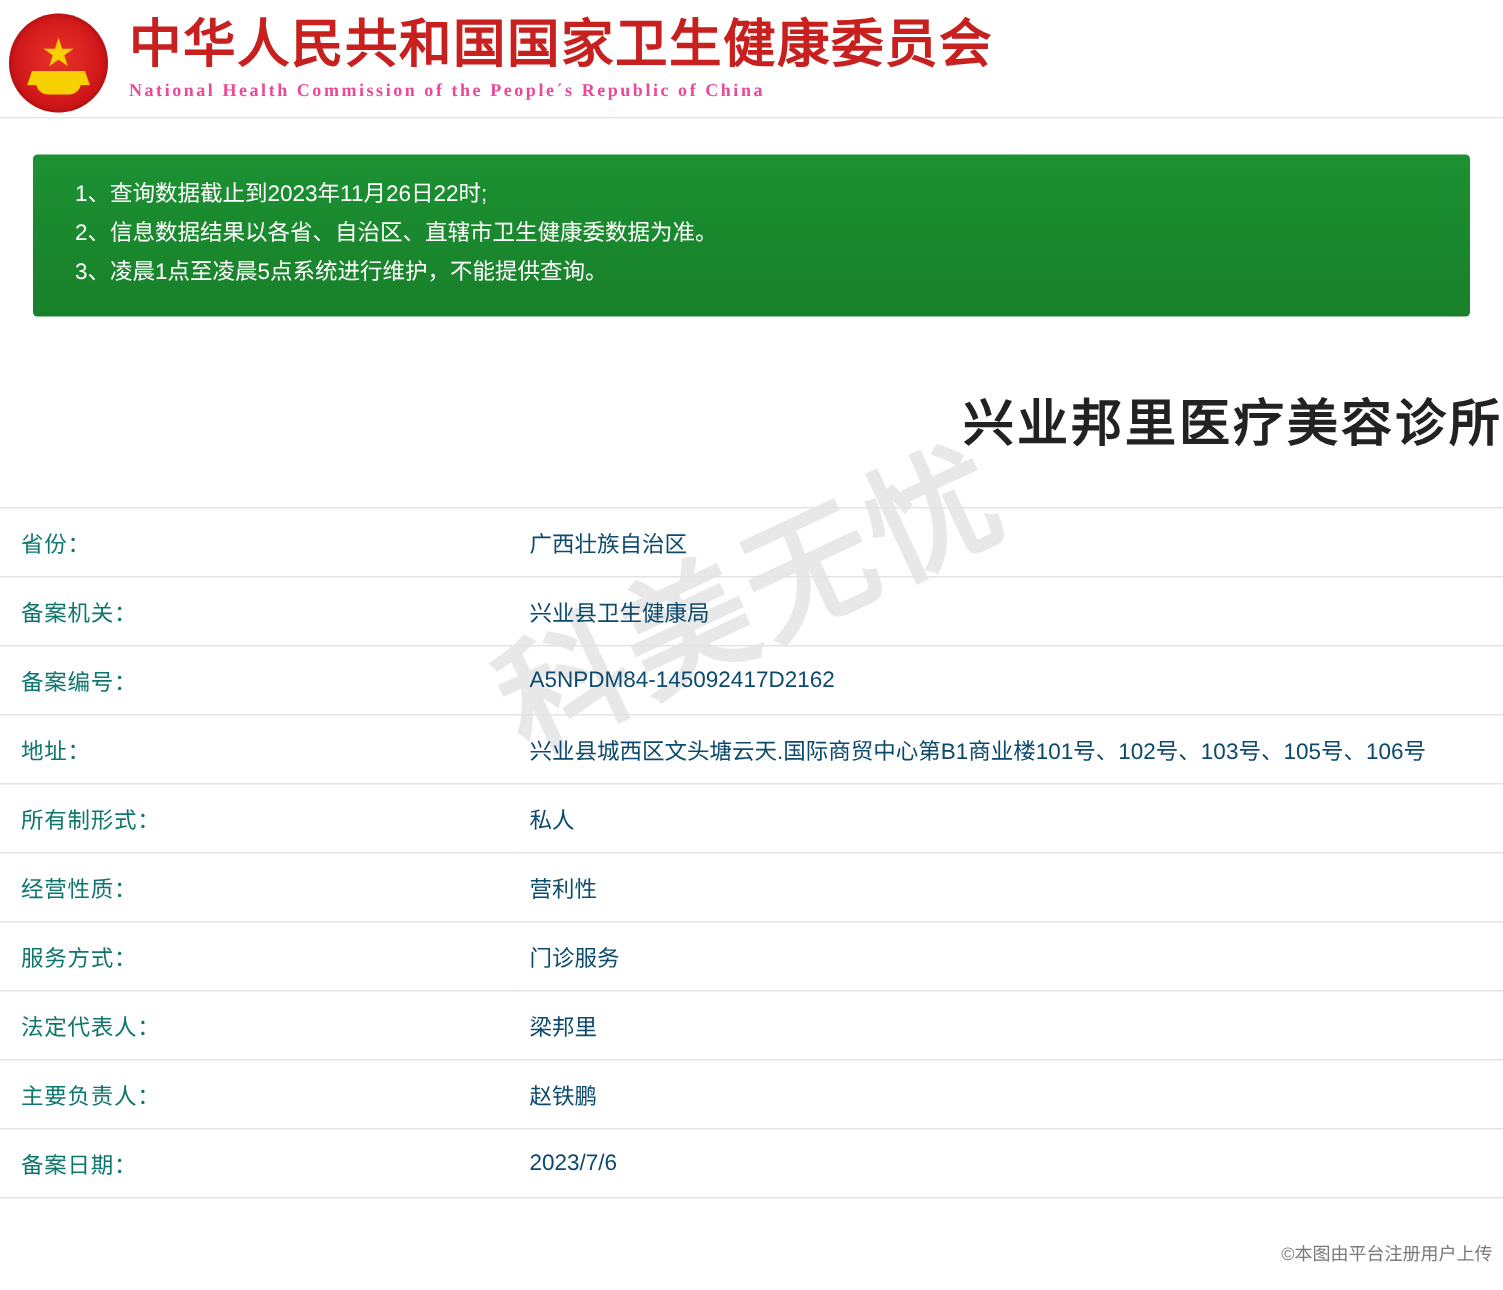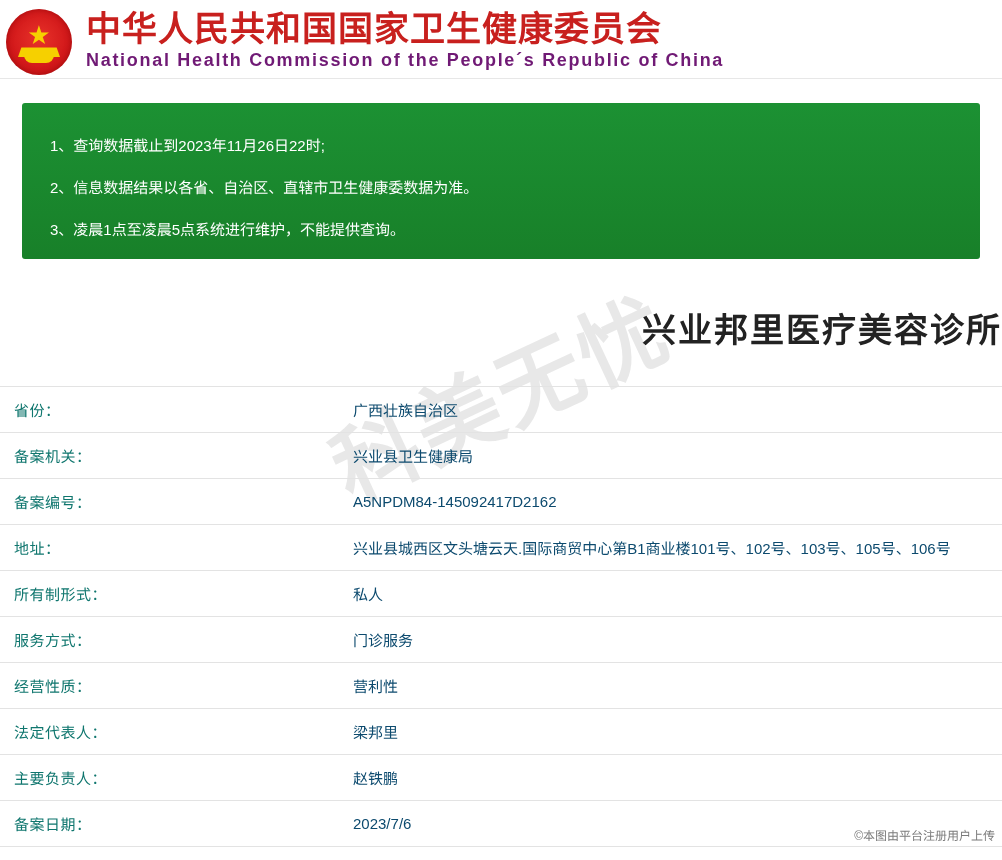--- a/index.html
+++ b/index.html
@@ -74,45 +74,44 @@
   .header-cn {
     font-family: "Liberation Serif", "DejaVu Serif", serif;
     font-weight: bold;
     font-size: 35px;
     line-height: 42px;
     color: #c8201e;
     letter-spacing: 1px;
     white-space: nowrap;
   }
   .header-en {
-    font-family: Liberation Sans, sans-serif;
-    font-weight: bold;
-    font-size: 18px;
+    font-family: Liberation Serif, serif;
+    font-weight: bold;
+    font-size: 12px;
     line-height: 18px;
-    color: #701a75;
+    color: #ec4899;
     letter-spacing: 1.7px;
     white-space: nowrap;
   }
 
   
   .notice-wrap {
     padding: 24px 22px 0 22px;
   }
   .notice {
     background: #1a8a2e;
     background: linear-gradient(180deg, #1c9133 0%, #188029 100%);
     color: #ffffff;
     border-radius: 3px;
     padding: 14px 18px 16px 28px;
     font-size: 15px;
     line-height: 26px;
   }
   .notice-line {
     white-space: nowrap;
-    margin-top: 16px;
   }
 
   
   .clinic-title {
     text-align: right;
     font-family: "Liberation Serif", "DejaVu Serif", serif;
     font-weight: bold;
     font-size: 34px;
     color: #222222;
     letter-spacing: 2px;
@@ -218,28 +217,28 @@
     </tr>
     <tr>
       <td class="label">地址：</td>
       <td class="value">兴业县城西区文头塘云天.国际商贸中心第B1商业楼101号、102号、103号、105号、106号</td>
     </tr>
     <tr>
       <td class="label">所有制形式：</td>
       <td class="value">私人</td>
     </tr>
     <tr>
+      <td class="label">经营性质：</td>
+      <td class="value">营利性</td>
+    </tr>
+    <tr>
       <td class="label">服务方式：</td>
       <td class="value">门诊服务</td>
     </tr>
     <tr>
-      <td class="label">经营性质：</td>
-      <td class="value">营利性</td>
-    </tr>
-    <tr>
       <td class="label">法定代表人：</td>
       <td class="value">梁邦里</td>
     </tr>
     <tr>
       <td class="label">主要负责人：</td>
       <td class="value">赵铁鹏</td>
     </tr>
     <tr>
       <td class="label">备案日期：</td>
       <td class="value">2023/7/6</td>

